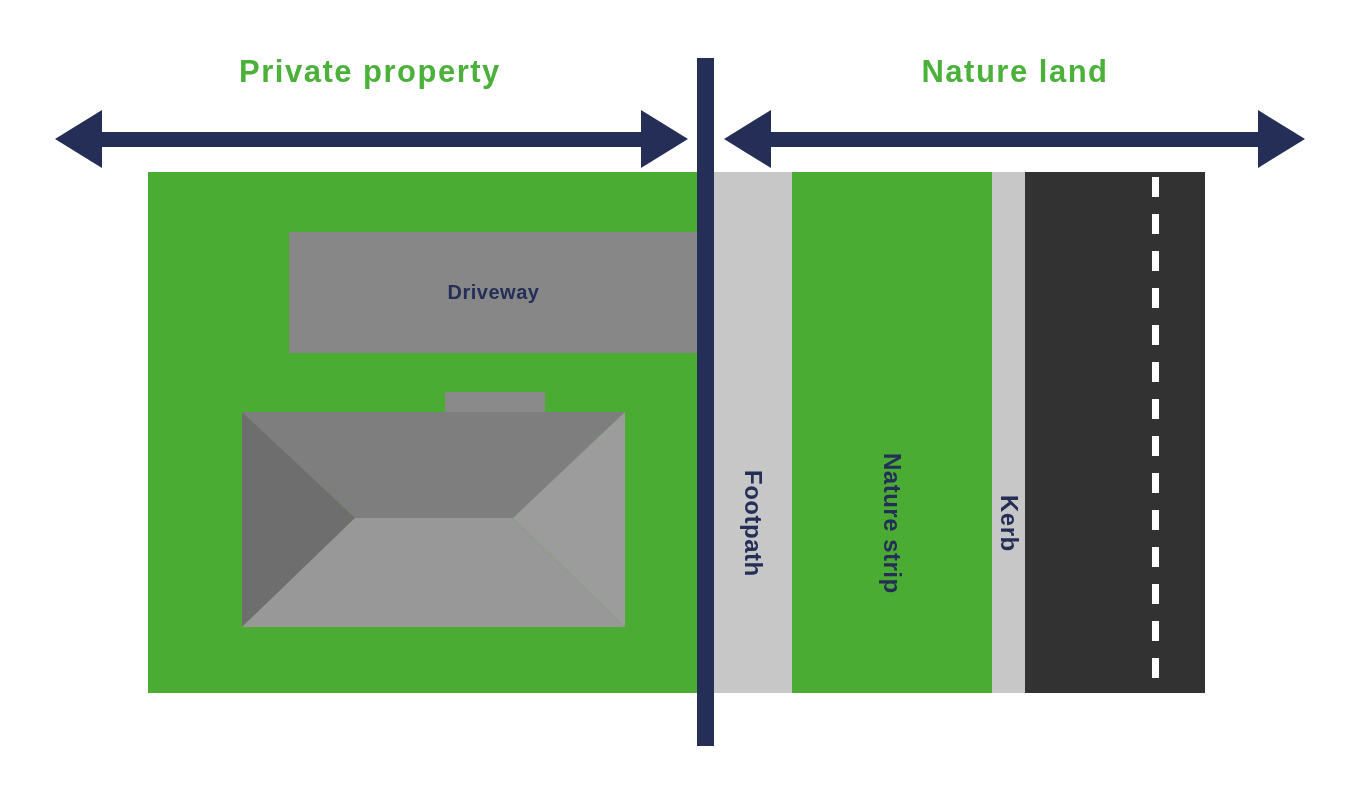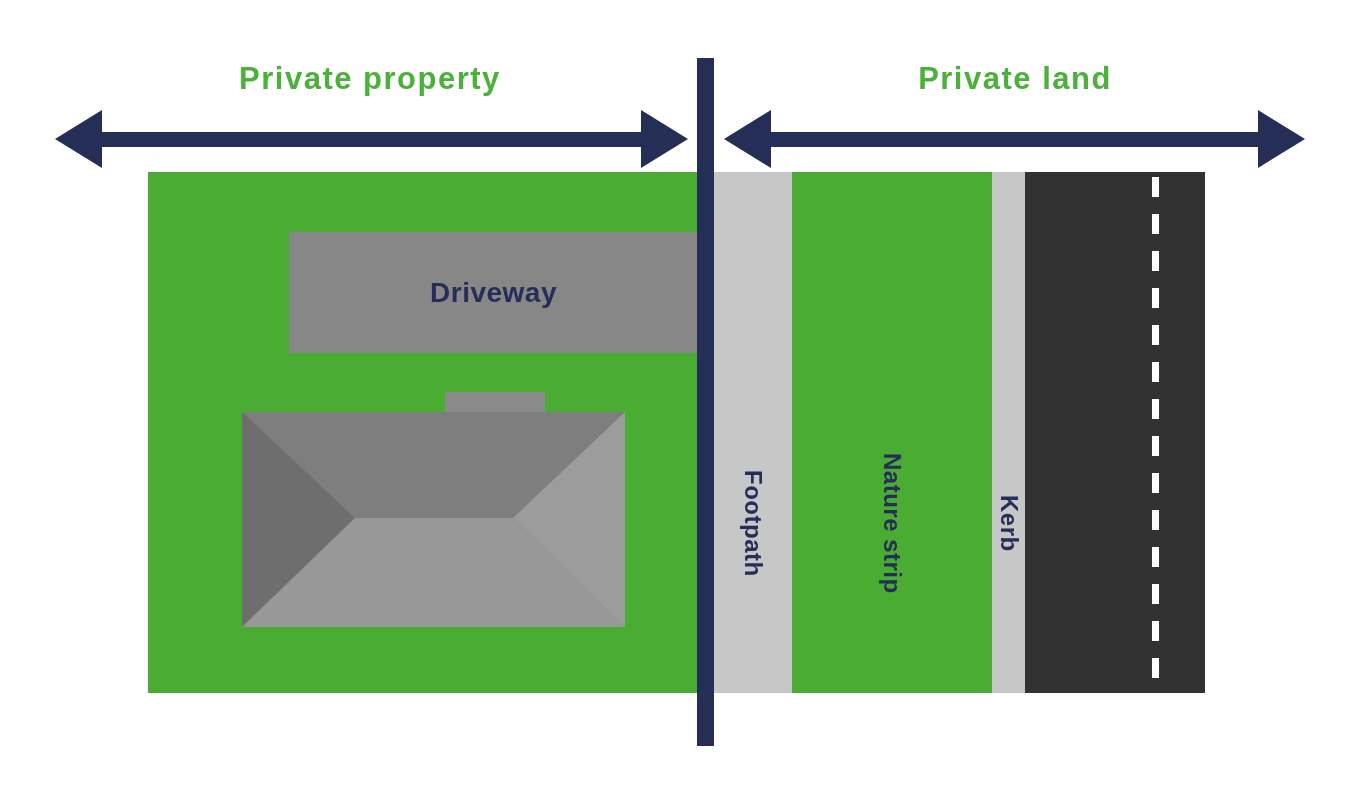--- a/index.html
+++ b/index.html
@@ -15,21 +15,21 @@
     --roof-right:#9c9c9c;
     --chimney:#8a8a8a;
     --white:#ffffff;
   }
   html,body{margin:0;padding:0;background:var(--white);}
   .canvas{
     position:relative;width:1372px;height:792px;background:var(--white);
     font-family:"Liberation Sans",sans-serif;overflow:hidden;
   }
   .zone-title{
-    position:absolute;top:59px;height:40px;display:flex;align-items:center;justify-content:center;
+    position:absolute;top:52px;height:40px;display:flex;align-items:center;justify-content:center;
     color:var(--label-green);font-size:31px;font-weight:bold;letter-spacing:1.5px;
   }
   .title-private{left:100px;width:540px;}
   .title-public{left:765px;width:500px;}
 
   .dbl-arrow{position:absolute;top:110px;height:58px;display:flex;align-items:center;}
   .arrow-private{left:55px;width:633px;}
   .arrow-public{left:724px;width:581px;}
   .head-left{width:0;height:0;border-top:29px solid transparent;border-bottom:29px solid transparent;border-right:47px solid var(--navy);}
   .head-right{width:0;height:0;border-top:29px solid transparent;border-bottom:29px solid transparent;border-left:47px solid var(--navy);}
@@ -44,39 +44,39 @@
   .kerb{left:992px;width:33px;background:var(--pale);}
   .road{left:1025px;width:180px;background:var(--road);}
   .road-centerline{
     position:absolute;left:1152px;top:177px;width:7px;height:511px;
     background:repeating-linear-gradient(to bottom,var(--white) 0 20px,transparent 20px 37px);
   }
 
   .paved{position:absolute;top:232px;height:121px;background:var(--paved);display:flex;align-items:center;justify-content:center;z-index:4;}
   .driveway{left:289px;width:409px;}
   .crossover{left:714px;width:278px;}
-  .paved-label{color:var(--navy);font-size:28px;font-weight:bold;letter-spacing:0.5px;}
+  .paved-label{color:var(--navy);font-size:20px;font-weight:bold;letter-spacing:0.5px;}
 
   .v-label{
     position:absolute;top:353px;height:340px;display:flex;align-items:center;justify-content:center;
     writing-mode:vertical-rl;color:var(--navy);font-size:24px;font-weight:bold;letter-spacing:0.5px;z-index:5;
   }
   .v-footpath{left:714px;width:78px;}
   .v-nature{left:792px;width:200px;}
   .v-kerb{left:992px;width:33px;}
 
   .house{position:absolute;left:242px;top:392px;width:383px;height:235px;z-index:3;}
 </style>
 </head>
 <body>
 
 <div class="canvas">
 
   <div class="zone-title title-private">Private property</div>
-  <div class="zone-title title-public">Private land</div>
+  <div class="zone-title title-public">Nature land</div>
 
   <div class="dbl-arrow arrow-private">
     <div class="head-left"></div>
     <div class="shaft"></div>
     <div class="head-right"></div>
   </div>
   <div class="dbl-arrow arrow-public">
     <div class="head-left"></div>
     <div class="shaft"></div>
     <div class="head-right"></div>

